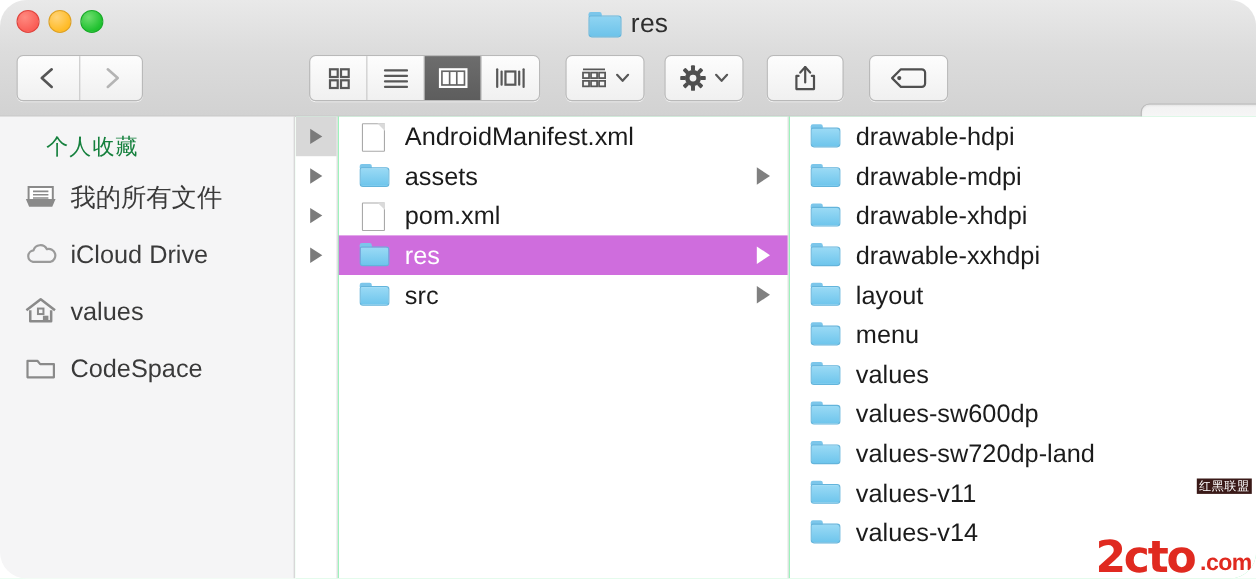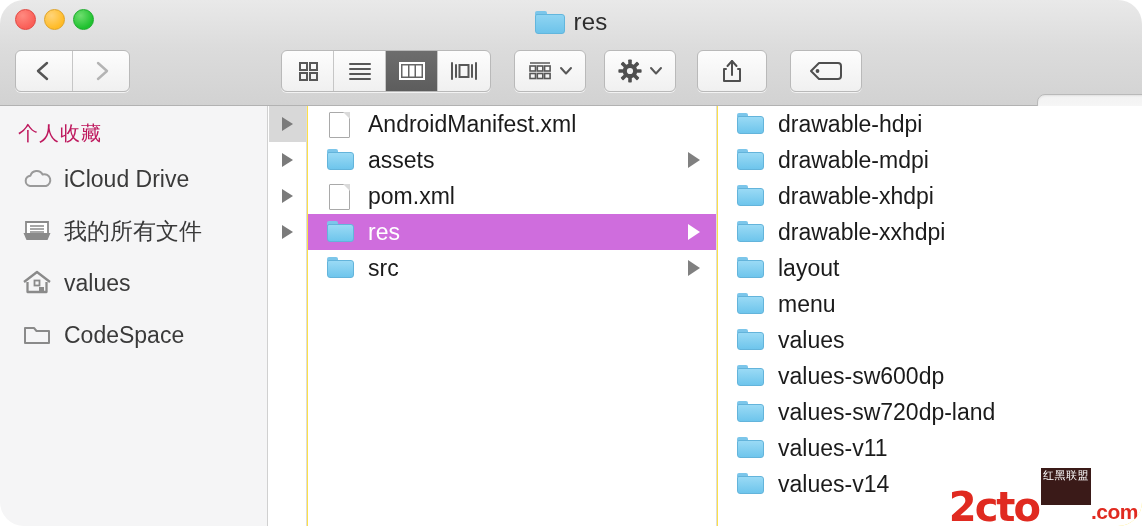--- a/index.html
+++ b/index.html
@@ -148,22 +148,23 @@
     left: 0; top: 106px;
     width: 268px;
     height: 420px;
     background: #f5f5f6;
     border-right: 1px solid #d0d0d0;
     overflow: hidden;
   }
   #sidebar-header {
     padding: 14px 0 6px 18px;
     font-size: 20px;
-    color: #be185d;
+    color: #15803d;
     letter-spacing: 1px;
+    margin-left: 24px;
   }
   .sb-item {
     display: flex;
     align-items: center;
     height: 52px;
     padding-left: 22px;
     gap: 12px;
     cursor: default;
   }
   .sb-label {
@@ -178,21 +179,21 @@
     align-items: center;
     justify-content: center;
   }
   .sb-icon svg { display: block; }
 
   
   #browser {
     position: absolute;
     left: 269px; top: 106px;
     right: 0; bottom: 0;
-    background: #fde047;
+    background: #86efac;
   }
 
   
   #col-stub {
     position: absolute;
     left: 0; top: 0;
     width: 38px;
     height: 420px;
     background: #ffffff;
     border-right: 1px solid #dcdcdc;
@@ -350,21 +351,21 @@
   }
   #watermark .wm-cn {
     background: #3a1a18;
     color: #ffffff;
     font-size: 11px;
     padding: 1px 2px;
     line-height: 1.1;
     letter-spacing: 0.5px;
     margin-bottom: 19px;
   }
-  #watermark .wm-stack { display: flex; flex-direction: row; }
+  #watermark .wm-stack { display: flex; flex-direction: column; align-items: flex-end; }
 </style>
 </head>
 <body>
 
 <div id="window">
 
   <div id="titlebar">
 
     <div id="traffic-lights">
       <span class="light close"></span>
@@ -497,42 +498,42 @@
 
       <div id="search-field" placeholder=""></div>
     </div>
   </div>
 
   <div id="sidebar">
     <div id="sidebar-header">个人收藏</div>
 
     <div class="sb-item">
       <span class="sb-icon">
-        <svg width="30" height="24" viewBox="0 0 30 24">
-          <path d="M8 19 A5.2 5.2 0 0 1 8.4 8.7 A6.6 6.6 0 0 1 20.6 7.5 A4.9 4.9 0 0 1 24 19 Z" fill="none" stroke="#9a9a9a" stroke-width="2" stroke-linejoin="round"></path>
-        </svg>
-      </span>
-      <span class="sb-label">iCloud Drive</span>
-    </div>
-
-    <div class="sb-item">
-      <span class="sb-icon">
         <svg width="30" height="26" viewBox="0 0 30 26">
           <path d="M4 4 h22 v13 h-22 z" fill="#ffffff" stroke="#8a8a8a" stroke-width="1.8"></path>
           <g stroke="#8a8a8a" stroke-width="1.5">
               <line x1="8" y1="8" x2="22" y2="8"></line>
               <line x1="8" y1="11" x2="22" y2="11"></line>
               <line x1="8" y1="14" x2="22" y2="14"></line>
             </g>
           <path d="M1.5 15 h27 l-3 7 h-21 z" fill="#8a8a8a"></path>
         </svg>
       </span>
       <span class="sb-label">我的所有文件</span>
     </div>
 
+    <div class="sb-item">
+      <span class="sb-icon">
+        <svg width="30" height="24" viewBox="0 0 30 24">
+          <path d="M8 19 A5.2 5.2 0 0 1 8.4 8.7 A6.6 6.6 0 0 1 20.6 7.5 A4.9 4.9 0 0 1 24 19 Z" fill="none" stroke="#9a9a9a" stroke-width="2" stroke-linejoin="round"></path>
+        </svg>
+      </span>
+      <span class="sb-label">iCloud Drive</span>
+    </div>
+
 
 
     <div class="sb-item">
       <span class="sb-icon">
         <svg width="30" height="28" viewBox="0 0 30 28">
           <path d="M2 13 L15 3 L28 13" fill="none" stroke="#8a8a8a" stroke-width="2.3" stroke-linejoin="round"></path>
           <path d="M5.5 13 v10 h19 v-10" fill="none" stroke="#8a8a8a" stroke-width="2.3" stroke-linejoin="round"></path>
           <rect x="12.5" y="11.5" width="5" height="5" fill="none" stroke="#8a8a8a" stroke-width="1.8"></rect>
           <rect x="17" y="18" width="5" height="5" fill="#8a8a8a"></rect>
         </svg>

